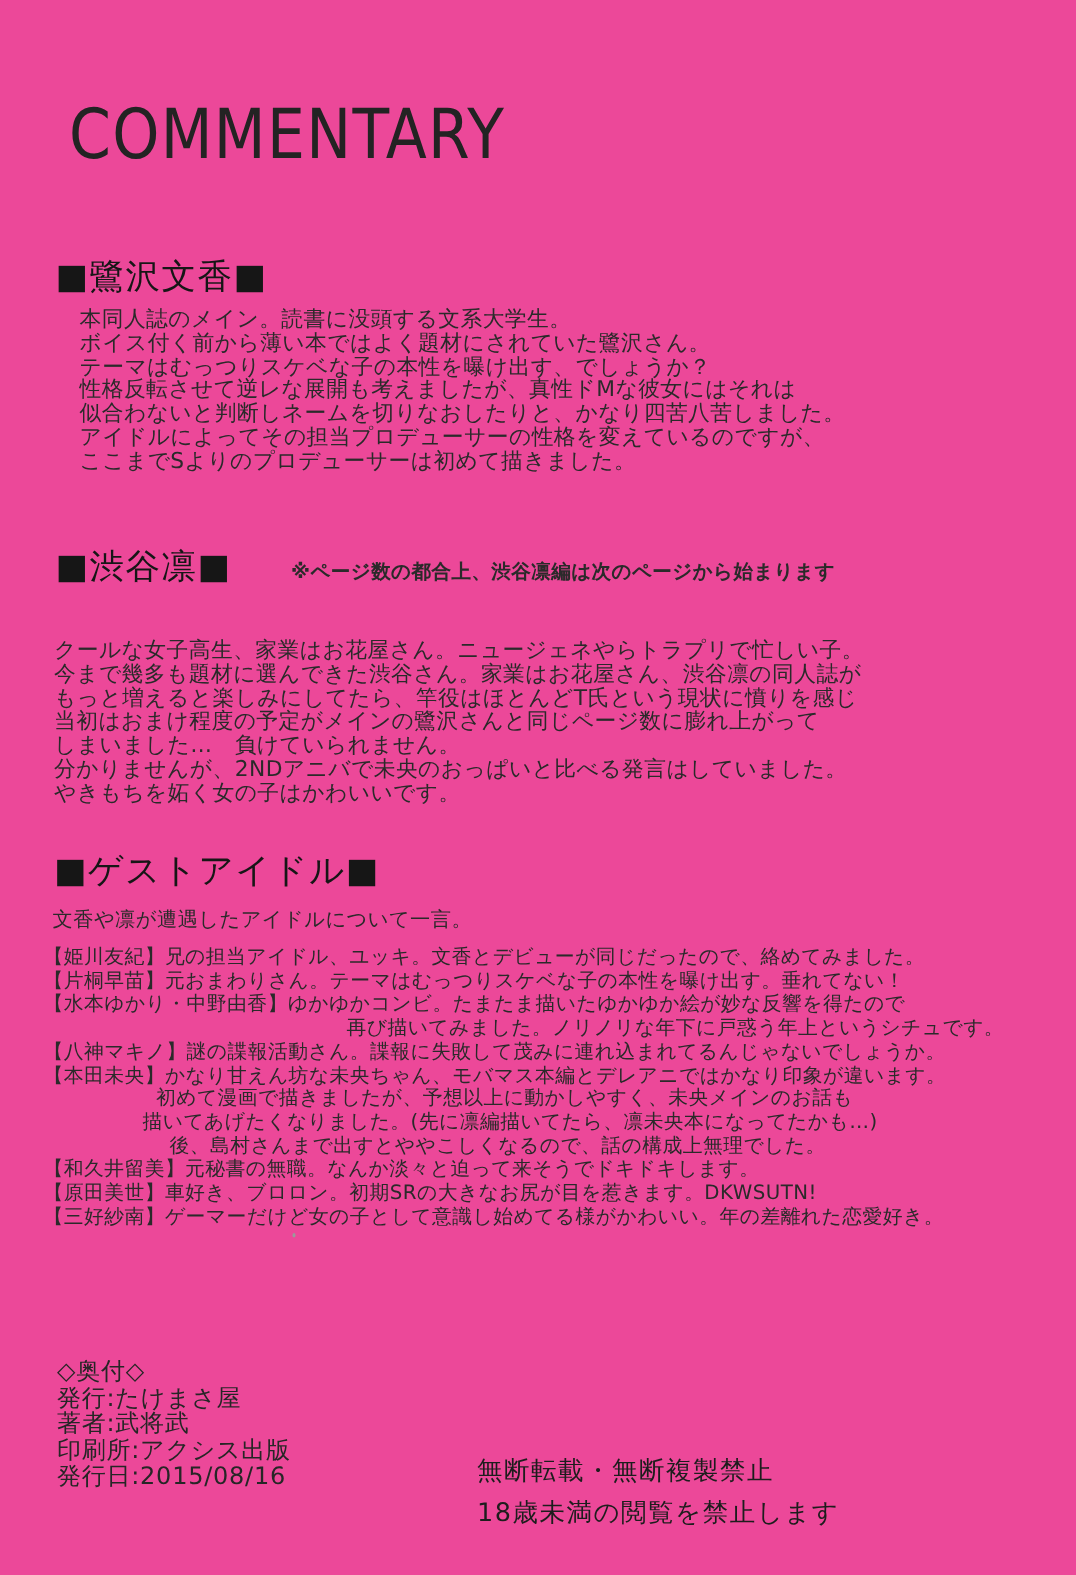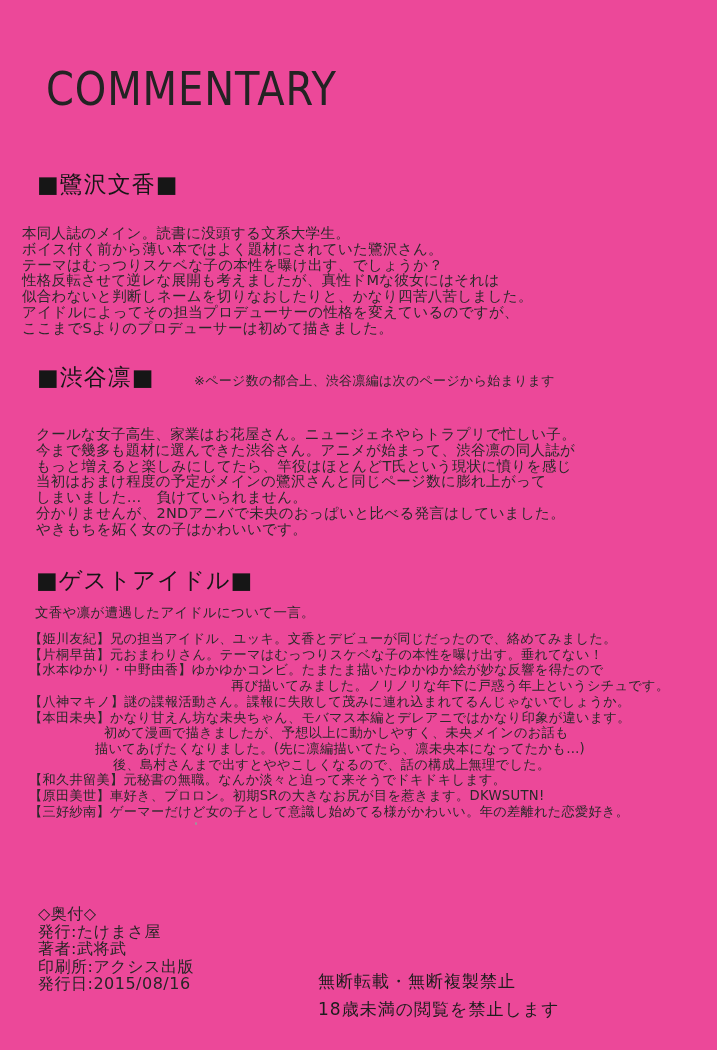--- a/index.html
+++ b/index.html
@@ -88,36 +88,36 @@
 </style>
 </head>
 <body>
 
 <div id="page">
 
   <div id="title" class="abs">COMMENTARY</div>
 
   <div class="abs sec-heading" style="left:37px; top:169px;">■鷺沢文香■</div>
 
-  <div class="abs body-para" style="left:22px; top:206px;margin-top:20px;">
+  <div class="abs body-para" style="left:53px; top:206px;">
     <div>本同人誌のメイン。読書に没頭する文系大学生。</div>
     <div>ボイス付く前から薄い本ではよく題材にされていた鷺沢さん。</div>
     <div>テーマはむっつりスケベな子の本性を曝け出す、でしょうか？</div>
     <div>性格反転させて逆レな展開も考えましたが、真性ドMな彼女にはそれは</div>
     <div>似合わないと判断しネームを切りなおしたりと、かなり四苦八苦しました。</div>
     <div>アイドルによってその担当プロデューサーの性格を変えているのですが、</div>
     <div>ここまでSよりのプロデューサーは初めて描きました。</div>
   </div>
 
   <div class="abs sec-heading" style="left:37px; top:362px;">■渋谷凛■</div>
-  <div class="abs note" style="left:194px; top:372px;">※ページ数の都合上、渋谷凛編は次のページから始まります</div>
+  <div class="abs note" style="left:194px; top:372px;font-weight:bold;">※ページ数の都合上、渋谷凛編は次のページから始まります</div>
 
   <div class="abs body-para" style="left:36px; top:415px;margin-top:12px;">
     <div>クールな女子高生、家業はお花屋さん。ニュージェネやらトラプリで忙しい子。</div>
-    <div>今まで幾多も題材に選んできた渋谷さん。アニメが始まって、渋谷凛の同人誌が</div>
+    <div>今まで幾多も題材に選んできた渋谷さん。家業はお花屋さん、渋谷凛の同人誌が</div>
     <div>もっと増えると楽しみにしてたら、竿役はほとんどT氏という現状に憤りを感じ</div>
     <div>当初はおまけ程度の予定がメインの鷺沢さんと同じページ数に膨れ上がって</div>
     <div>しまいました…　負けていられません。</div>
     <div>分かりませんが、2NDアニバで未央のおっぱいと比べる発言はしていました。</div>
     <div>やきもちを妬く女の子はかわいいです。</div>
   </div>
 
   <div class="abs sec-heading" style="left:36px; top:565px;">■ゲストアイドル■</div>
   <div class="abs note" style="left:35px; top:604px; font-size:13.5px;">文香や凛が遭遇したアイドルについて一言。</div>
 

